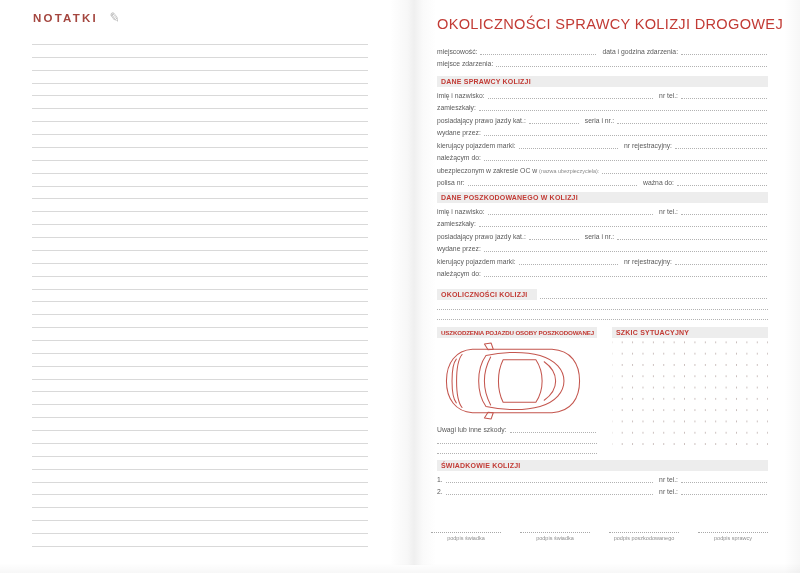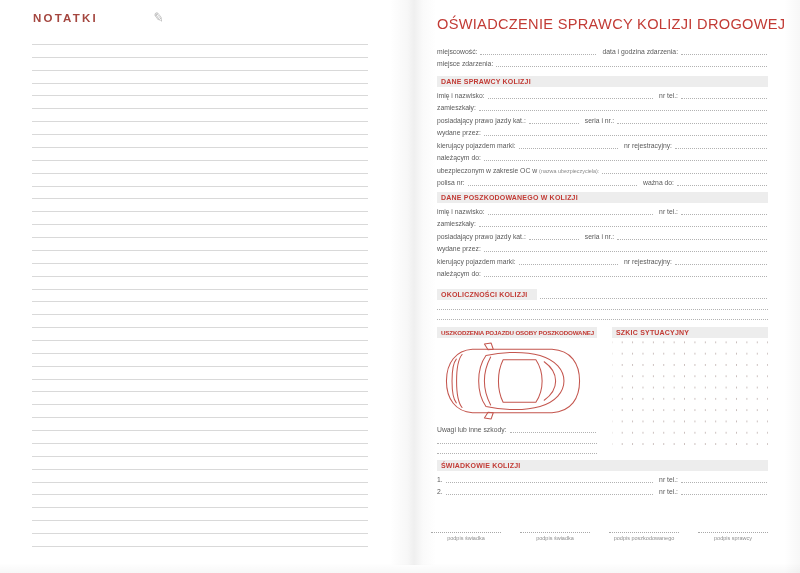--- a/index.html
+++ b/index.html
@@ -12,21 +12,21 @@
     --muted-text:#8f8f8f;
     --leader:#b2b2b2;
   }
   *{margin:0;padding:0;box-sizing:border-box;}
   html,body{width:800px;height:573px;overflow:hidden;background:#ffffff;
     font-family:"Liberation Sans","DejaVu Sans",sans-serif;}
   .spread{position:relative;width:800px;height:573px;background:#ffffff;}
 
   
   .page-left{position:absolute;left:0;top:0;width:400px;height:573px;}
-  .notes-header{position:absolute;left:33px;top:10px;display:flex;align-items:center;gap:44px;}
+  .notes-header{position:absolute;left:33px;top:10px;display:flex;align-items:center;}
   .notes-title{font-size:11.5px;font-weight:bold;letter-spacing:2.2px;color:var(--notes-title);}
   .pencil{font-size:13px;color:#b3b3b3;margin-left:11px;transform:rotate(8deg);}
   .ruled-lines{position:absolute;left:32px;top:44px;width:336px;height:505px;
     background:repeating-linear-gradient(to bottom,var(--rule-line) 0 1px,transparent 1px 12.87px);}
 
   
   .gutter{position:absolute;left:390px;top:0;width:46px;height:565px;
     background:linear-gradient(to right,rgba(100,100,100,0) 0%,rgba(100,100,100,0.05) 38%,rgba(100,100,100,0.10) 52%,rgba(100,100,100,0.03) 72%,rgba(100,100,100,0) 100%);}
   .edge-right{position:absolute;right:0;top:0;width:16px;height:573px;
     background:linear-gradient(to right,rgba(0,0,0,0) 0%,rgba(0,0,0,0.03) 100%);}
@@ -93,21 +93,21 @@
     </div>
     <div class="ruled-lines"></div>
   </div>
 
   <div class="gutter"></div>
   <div class="edge-right"></div>
   <div class="edge-bottom"></div>
 
   <div class="page-right">
 
-    <div class="form-title">OŚWIADCZENIE SPRAWCY KOLIZJI DROGOWEJ</div>
+    <div class="form-title">OKOLICZNOŚCI SPRAWCY KOLIZJI DROGOWEJ</div>
 
     <div class="row topgap1">
       <span class="lbl">miejscowość:</span>
       <span class="leader grow" style="flex:1.35"></span>
       <span class="lbl second">data i godzina zdarzenia:</span>
       <span class="leader grow" style="flex:1"></span>
     </div>
     <div class="row">
       <span class="lbl">miejsce zdarzenia:</span>
       <span class="leader grow"></span>

